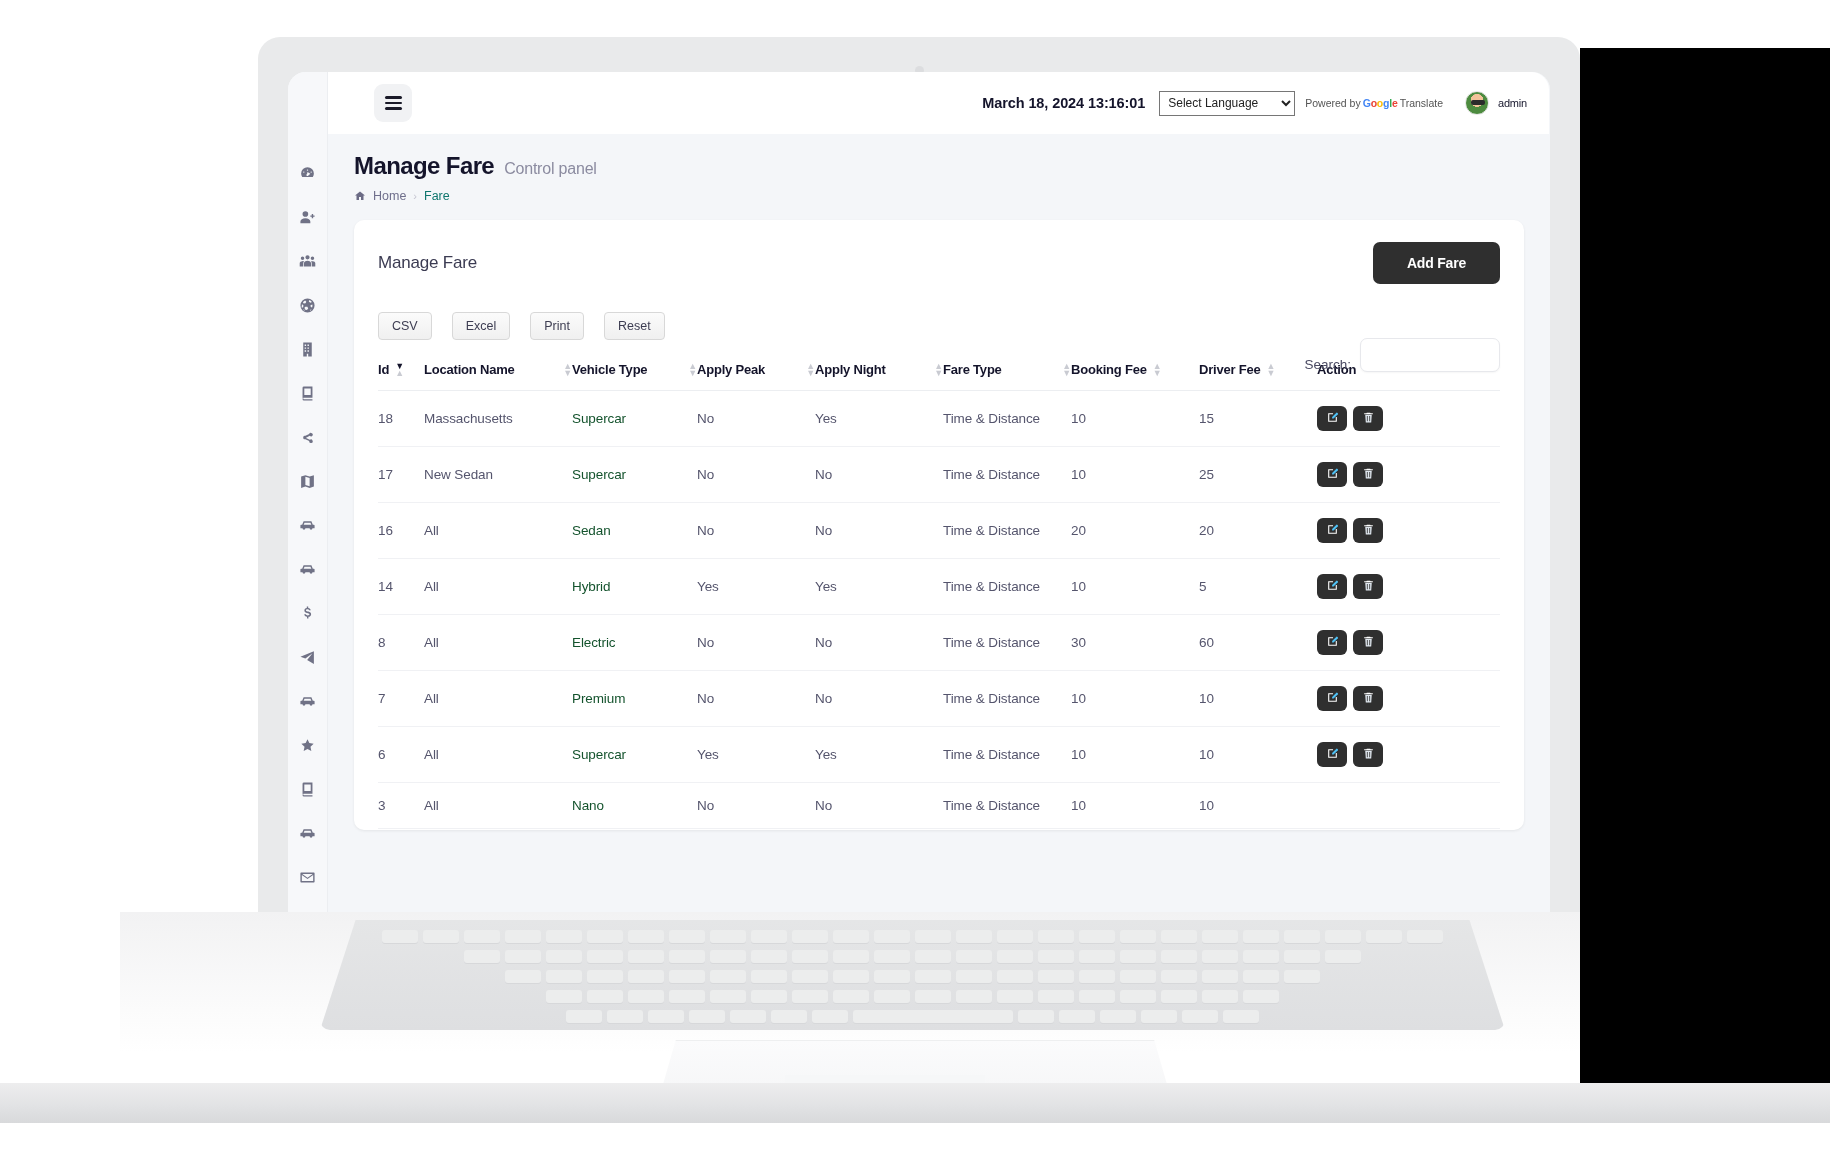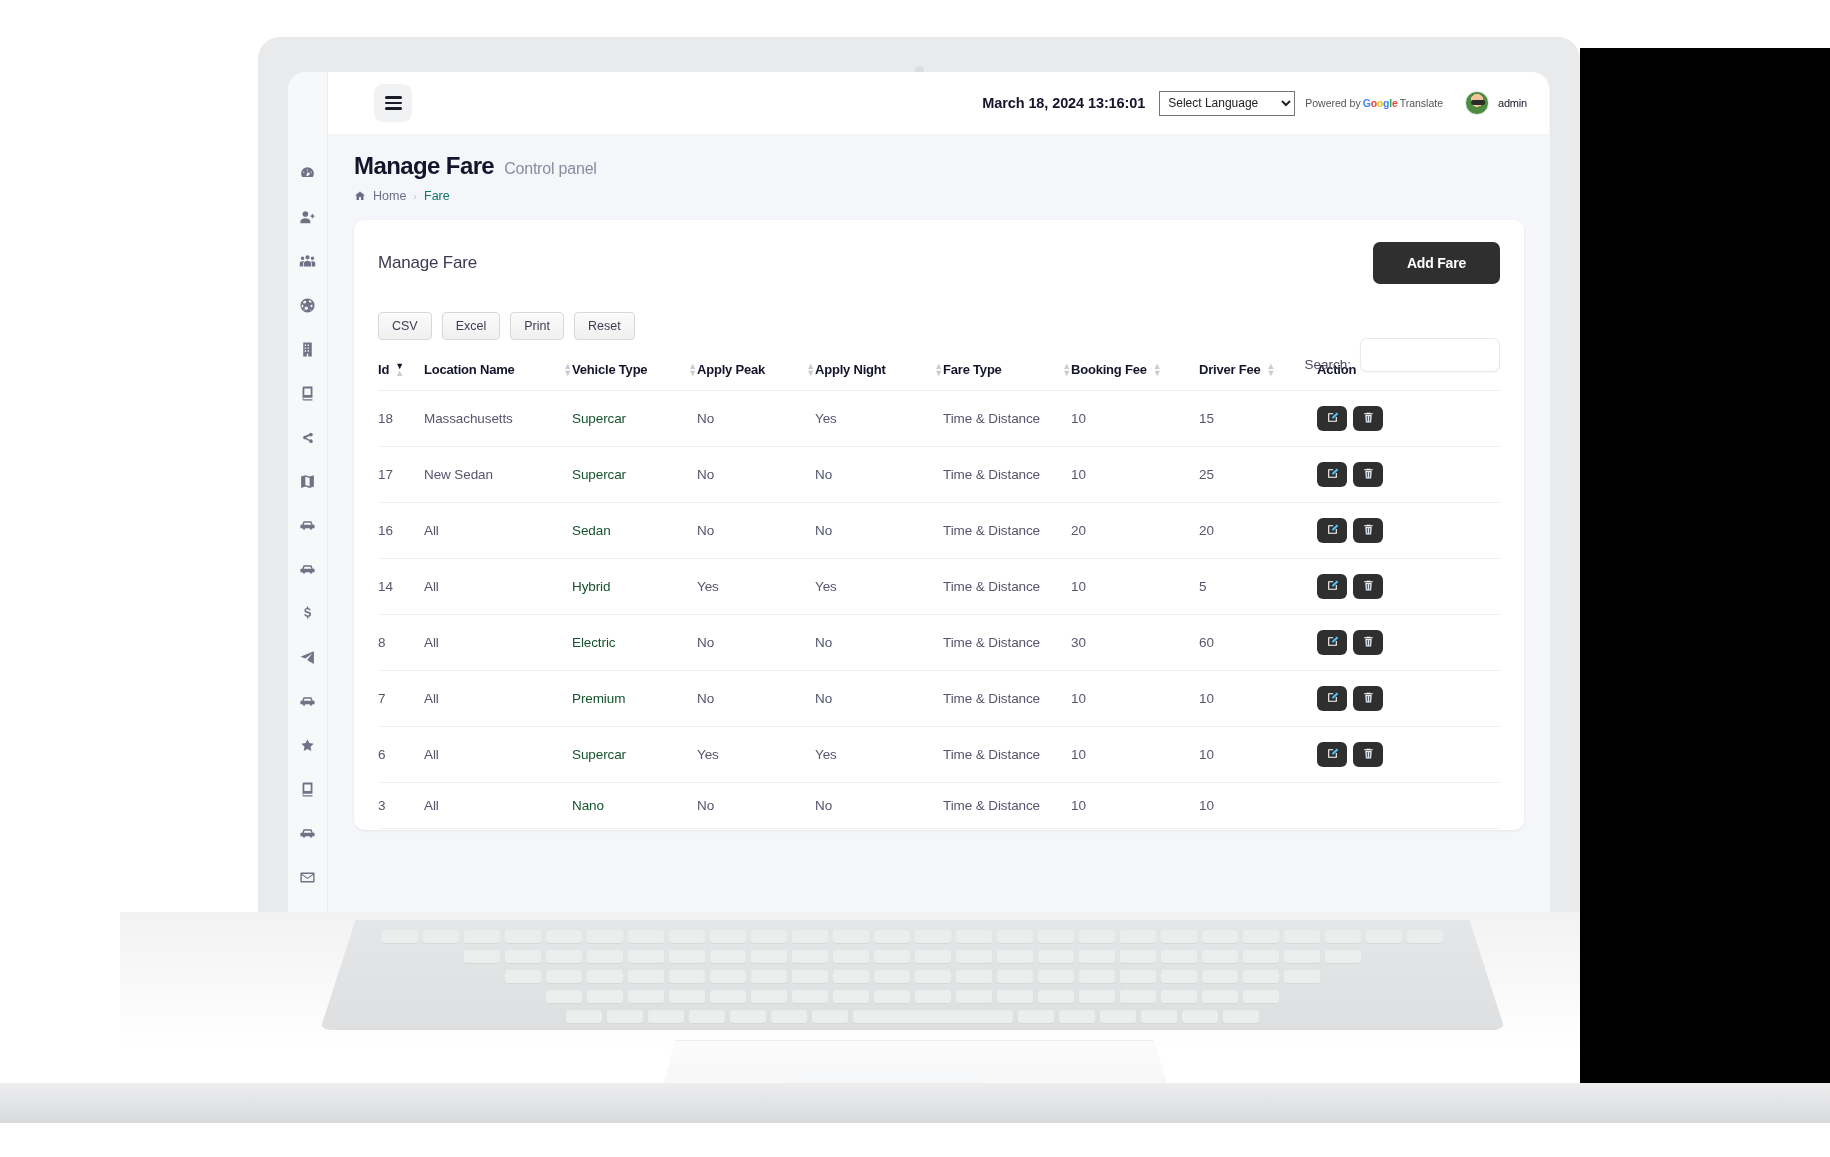--- a/index.html
+++ b/index.html
@@ -239,21 +239,21 @@
 
   .table-tools { margin-top: 28px; }
   .show-entries { font-size: 13.5px; color:#4a4a62; display:flex; align-items:center; gap:8px; }
   .len-select {
     font-family:"Liberation Sans", sans-serif;
     font-size: 12.5px; color:#333;
     border:1px solid #e3e5e8; background:#fff;
     border-radius: 6px; height: 27px; width: 54px; padding-left:6px;
     box-shadow: 0 1px 2px rgba(0,0,0,.05);
   }
-  .btn-row { margin-top: 14px; display:flex; gap:10px; align-items:center; }
+  .btn-row { margin-top: 14px; display:flex; gap:20px; align-items:center; }
   .btn-dt {
     font-family:"Liberation Sans", sans-serif;
     font-size: 12.5px; color:#3d3d52;
     background: linear-gradient(180deg,#fbfbfb,#f0f0f0);
     border:1px solid #d8d8d8; border-radius:4px;
     padding: 6px 13px; cursor:pointer;
   }
   .search-wrap {
     position:absolute; right: 24px; top: 118px;
     display:flex; align-items:flex-end; gap: 9px;

